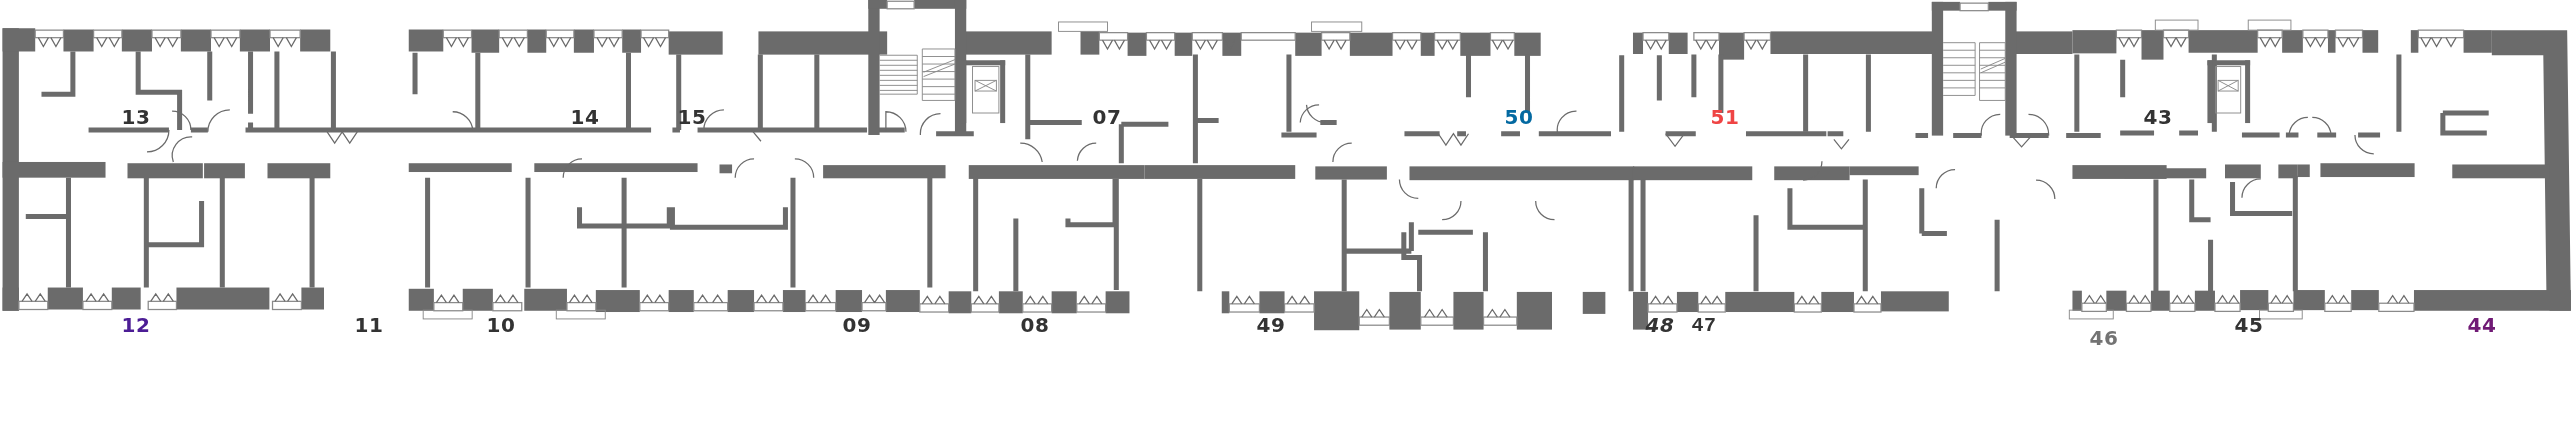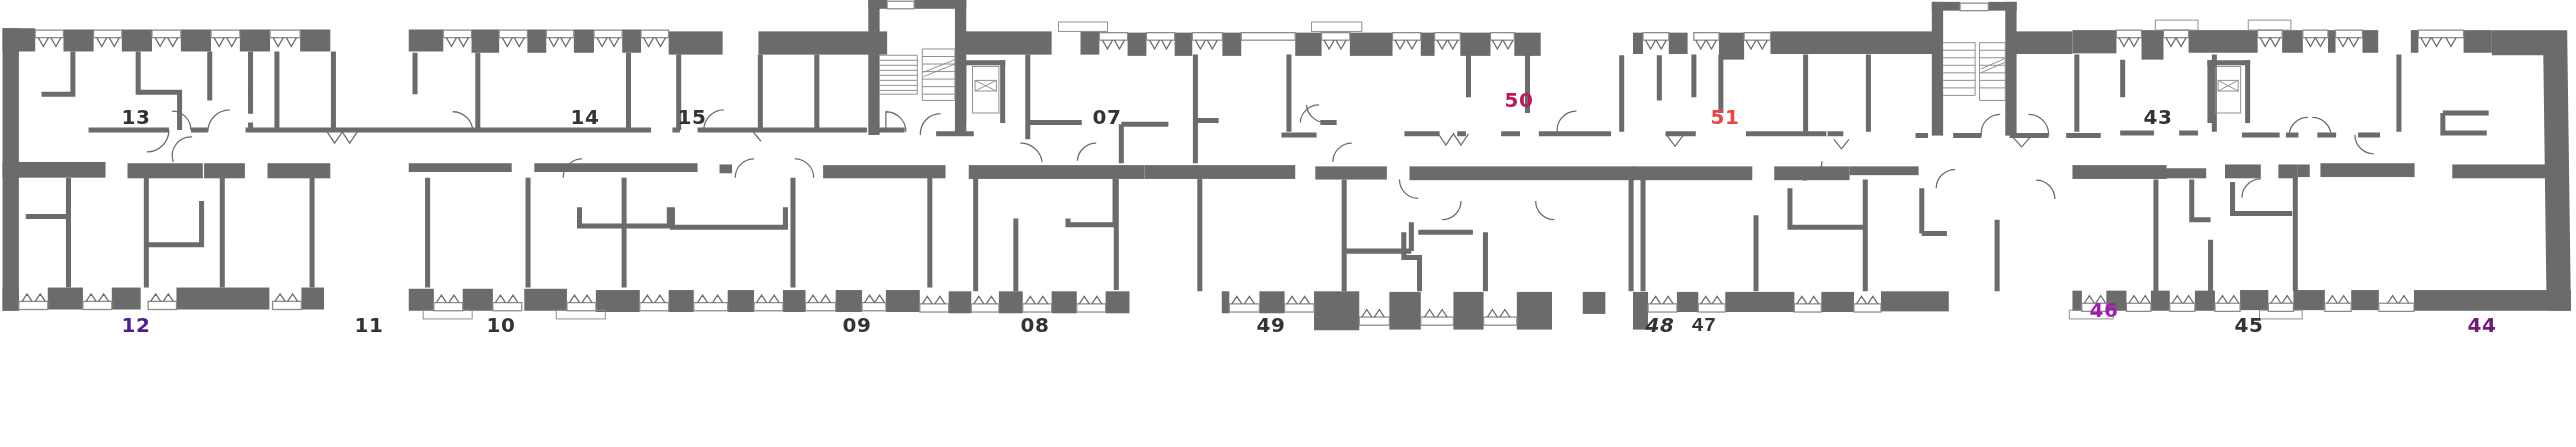--- a/index.html
+++ b/index.html
@@ -283,28 +283,28 @@
     <rect class="hair" x="3532" y="128" width="32" height="17"></rect>
     <path class="hair" d="M3532,128 L3564,145 M3564,128 L3532,145"></path>
   </g>
 </svg>
 
 <div id="labels">
   <div class="room-label" style="left: 136px; top: 117px; color: rgb(51, 51, 51);">13</div>
   <div class="room-label" style="left: 568px; top: 117px; color: rgb(51, 51, 51); margin-left: 17px;">14</div>
   <div class="room-label" style="left: 692px; top: 117px; color: rgb(51, 51, 51);">15</div>
   <div class="room-label" style="left: 1107px; top: 117px; color: rgb(51, 51, 51);">07</div>
-  <div class="room-label" style="left: 1519px; top: 100px; color: #be185d;">50</div>
+  <div class="room-label" style="left: 1519px; top: 117px; color: #0369a1;">50</div>
   <div class="room-label" style="left: 1725px; top: 117px; color: #ef4444;">51</div>
   <div class="room-label" style="left: 2158px; top: 117px; color: rgb(51, 51, 51);">43</div>
   <div class="room-label" style="left: 136px; top: 325px; color: #4c1d95;">12</div>
   <div class="room-label" style="left: 369px; top: 325px; color: rgb(51, 51, 51); text-align: right;">11</div>
   <div class="room-label" style="left: 501px; top: 325px; color: rgb(51, 51, 51);">10</div>
   <div class="room-label" style="left: 857px; top: 325px; color: rgb(51, 51, 51);">09</div>
   <div class="room-label" style="left: 1002px; top: 325px; color: rgb(51, 51, 51); margin-left: 33px;">08</div>
   <div class="room-label" style="left: 1271px; top: 325px; color: rgb(51, 51, 51);">49</div>
   <div class="room-label" style="left: 1660px; top: 325px; color: rgb(51, 51, 51); font-style: italic;">48</div>
   <div class="room-label" style="left: 1704px; top: 325px; color: rgb(51, 51, 51); font-family: Liberation Mono, monospace;">47</div>
-  <div class="room-label" style="left: 2104px; top: 310px; color: #a21caf;">46</div>
+  <div class="room-label" style="left: 2104px; top: 338px; color: #737373;">46</div>
   <div class="room-label" style="left: 2249px; top: 325px; color: rgb(51, 51, 51);">45</div>
   <div class="room-label" style="left: 2482px; top: 325px; color: #701a75;">44</div>
 </div>
 
 
 </body></html>

